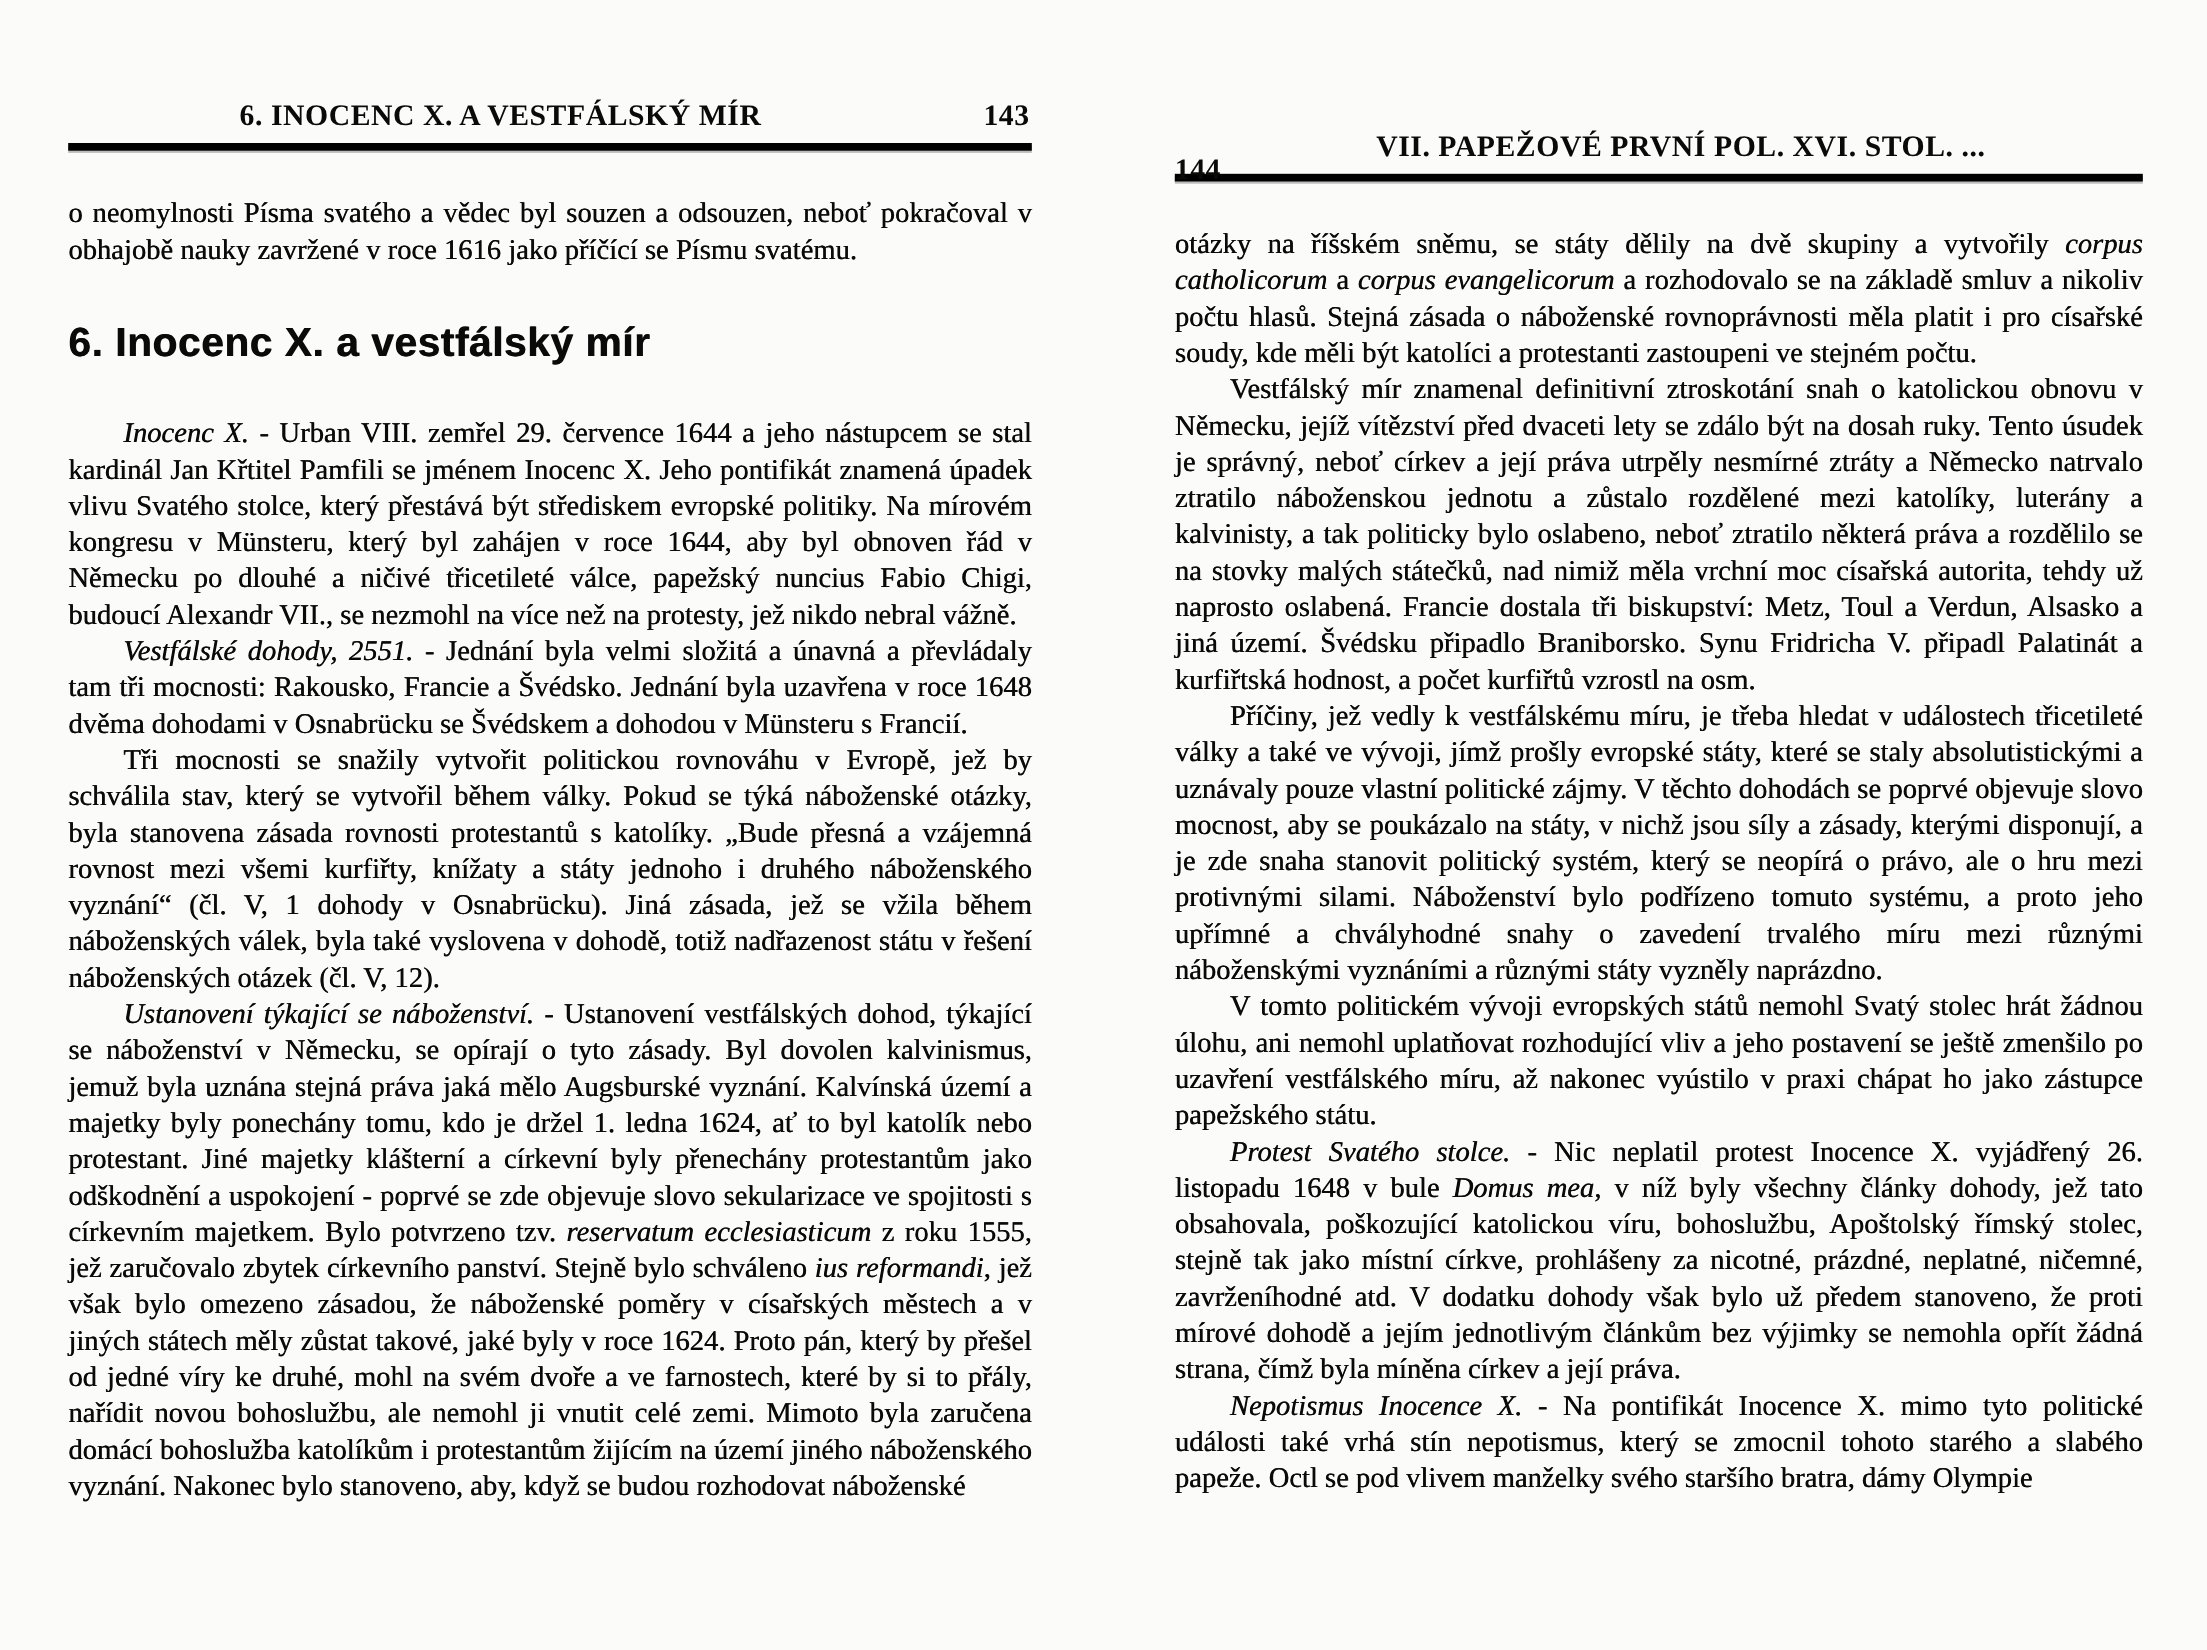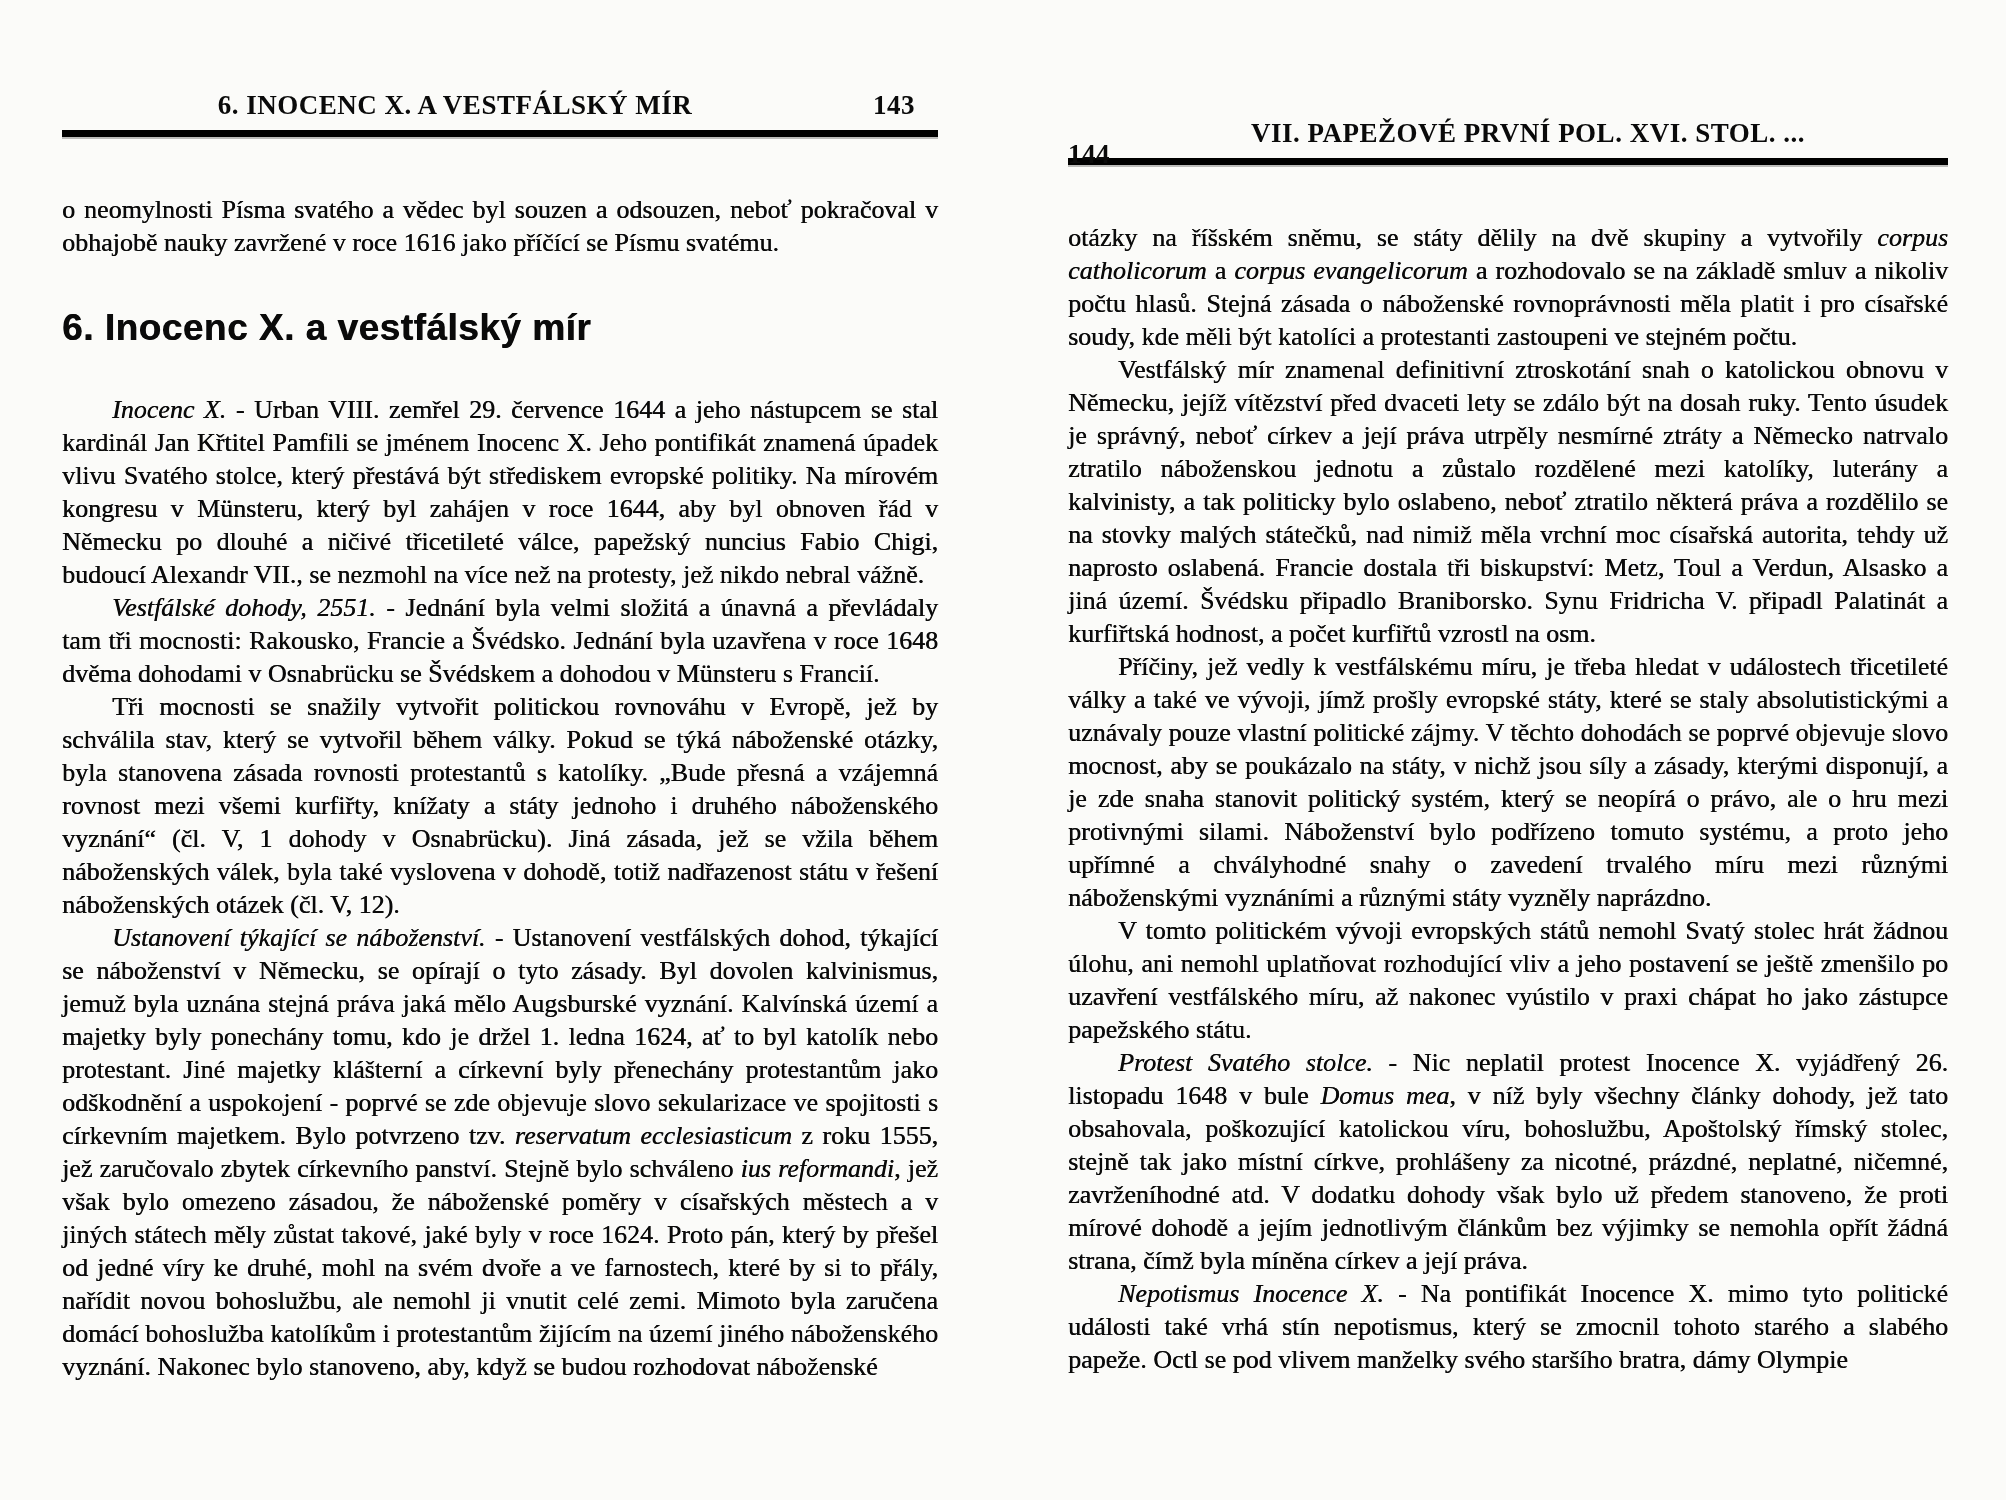--- a/index.html
+++ b/index.html
@@ -32,32 +32,32 @@
     letter-spacing: 0.5px;
     white-space: nowrap;
   }
   .running-head .rh-title {
     display: block;
     text-align: center;
   }
   .page-left .rh-title  { padding-right: 90px; }
   .page-right .rh-title { padding-left: 40px; margin-top: 28px; }
   .rh-num { position: absolute; top: 0; }
-  .page-left  .rh-num { right: 23px; }
+  .page-left  .rh-num { right: 2px; }
   .page-right .rh-num { left: 0; margin-top: 21px; }
 
   .head-rule {
     height: 7px;
     background: #000;
     margin-top: 4px;
     box-shadow: 0 2px 0 rgba(0,0,0,0.25);
   }
 
   .page-body {
-    margin-top: 56px;
+    margin-top: 40px;
     font-size: 26px;
     line-height: 33px;
     text-align: justify;
     text-shadow: 0.4px 0 0 #111;
   }
   .page-body p { margin: 0; }
   .page-body p.indent { text-indent: 50px; }
   .it { font-style: italic; }
 
   .section-heading {

